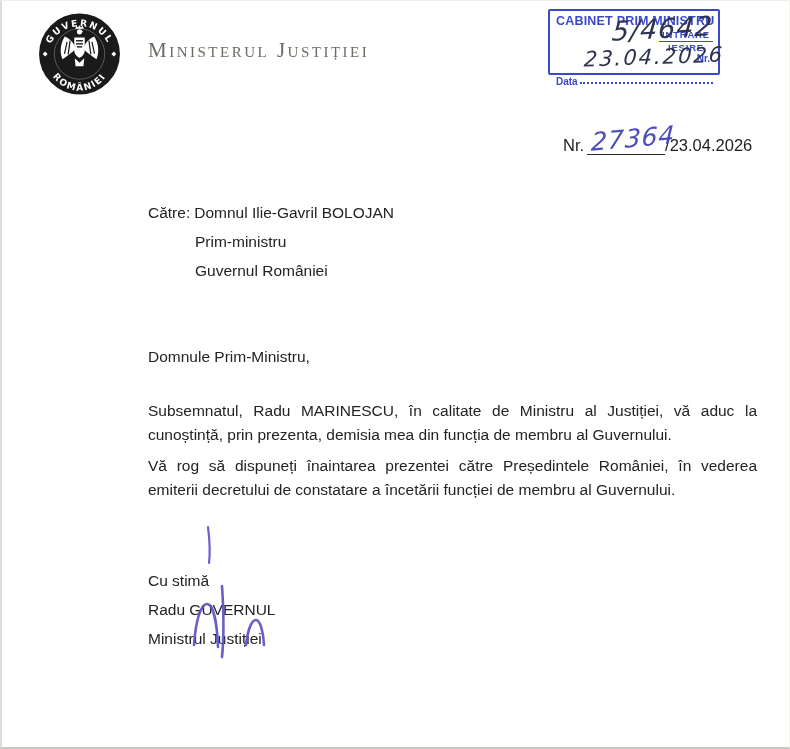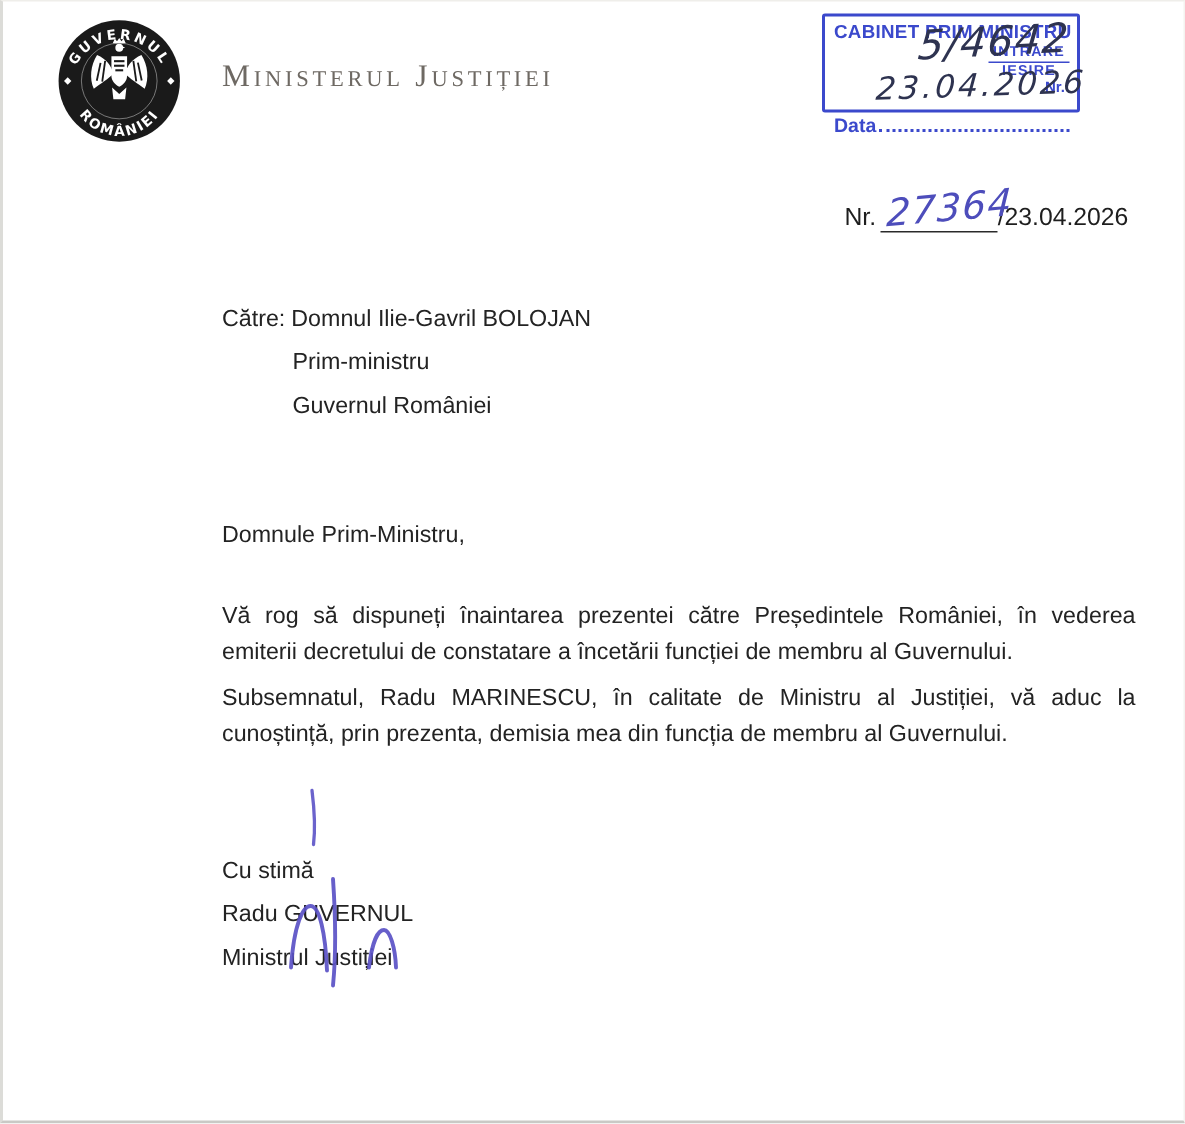--- a/index.html
+++ b/index.html
@@ -36,21 +36,21 @@
     padding:2px 5px 10px 6px;
   }
   .stamp-title{font-size:12.5px;font-weight:bold;letter-spacing:.2px;white-space:nowrap;margin-top:1px;}
   .stamp-row{display:flex;align-items:flex-end;flex-direction:column;}
   .inout{width:54px;text-align:center;font-size:9.5px;font-weight:bold;letter-spacing:.8px;line-height:10px;margin-top:2px;}
   .inout .in{border-bottom:1.5px solid #3b49cc;padding-bottom:1px;}
   .inout .out{padding-top:1px;}
   .nr-label{font-size:10px;font-weight:bold;margin:0 3px 1px 5px;}
   .leader{flex:1;border-bottom:2px dotted #3b49cc;height:1px;margin-bottom:3px;}
   .data-row{display:flex;align-items:flex-end;margin-top:6px;}
-  .data-label{font-size:13px;font-weight:bold;margin-right:2px;}
+  .data-label{font-size:10px;font-weight:bold;margin-right:2px;}
   .hw{font-family:"DejaVu Sans", cursive;font-style:italic;}
   .stamp-hw-number{
     position:absolute;left:62px;top:2px;
     font-size:27px;color:#2e3350;letter-spacing:1px;
     transform:rotate(-3deg) skewX(-8deg);
   }
   .stamp-hw-date{
     position:absolute;left:34px;top:34px;
     font-size:21px;color:#2e3350;letter-spacing:2px;
     transform:rotate(-2deg) skewX(-6deg);white-space:nowrap;
@@ -156,22 +156,22 @@
   <div>
     <span class="to-label">Către:</span><span>Domnul Ilie-Gavril BOLOJAN</span>
   </div>
   <div class="indent">Prim-ministru</div>
   <div class="indent">Guvernul României</div>
 </div>
 
 <div class="salutation">Domnule Prim-Ministru,</div>
 
 <div class="paragraphs">
+  <p>Subsemnatul, Radu MARINESCU, în calitate de Ministru al Justiției, vă aduc la cunoștință, prin prezenta, demisia mea din funcția de membru al Guvernului.</p>
   <p>Vă rog să dispuneți înaintarea prezentei către Președintele României, în vederea emiterii decretului de constatare a încetării funcției de membru al Guvernului.</p>
-  <p>Subsemnatul, Radu MARINESCU, în calitate de Ministru al Justiției, vă aduc la cunoștință, prin prezenta, demisia mea din funcția de membru al Guvernului.</p>
 </div>
 
 <svg class="pen-stroke" viewBox="0 0 20 42" xmlns="http://www.w3.org/2000/svg">
   <path d="M8,2 C9.5,14 10.5,26 9,38" fill="none" stroke="#5b52c6" stroke-width="2.2" stroke-linecap="round" opacity="0.9"></path>
 </svg>
 
 <div class="closing">
   <div>Cu stimă</div>
   <div>Radu GUVERNUL</div>
   <div>Ministrul Justiției</div>

